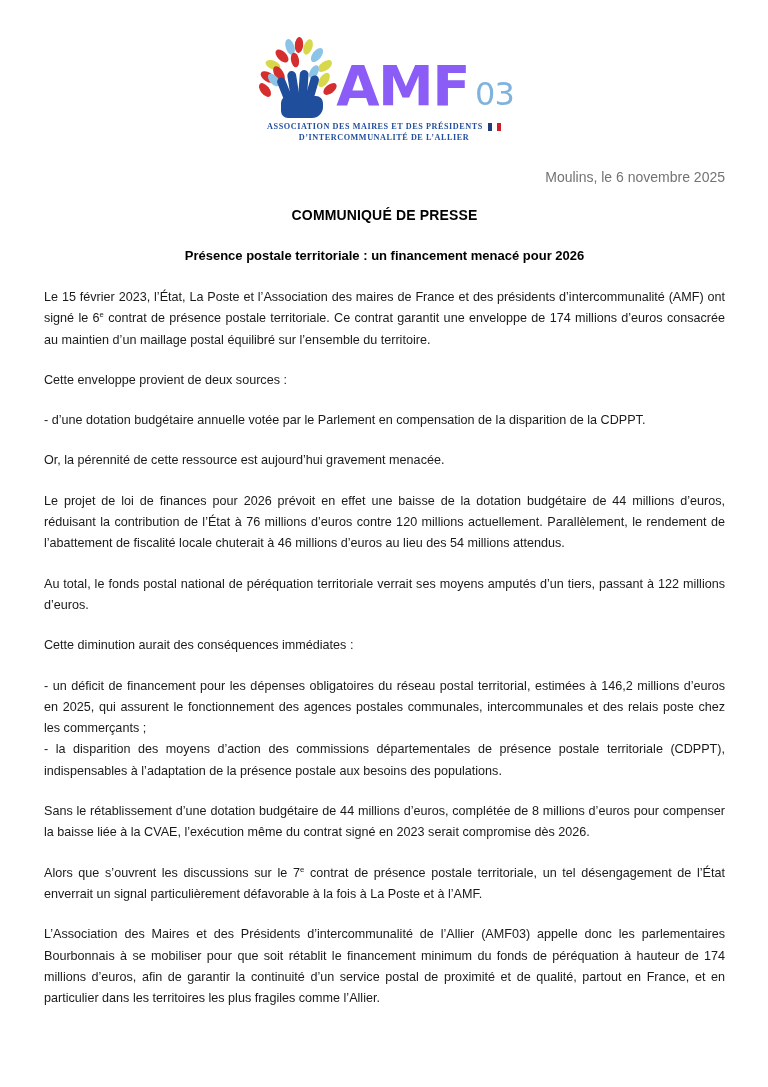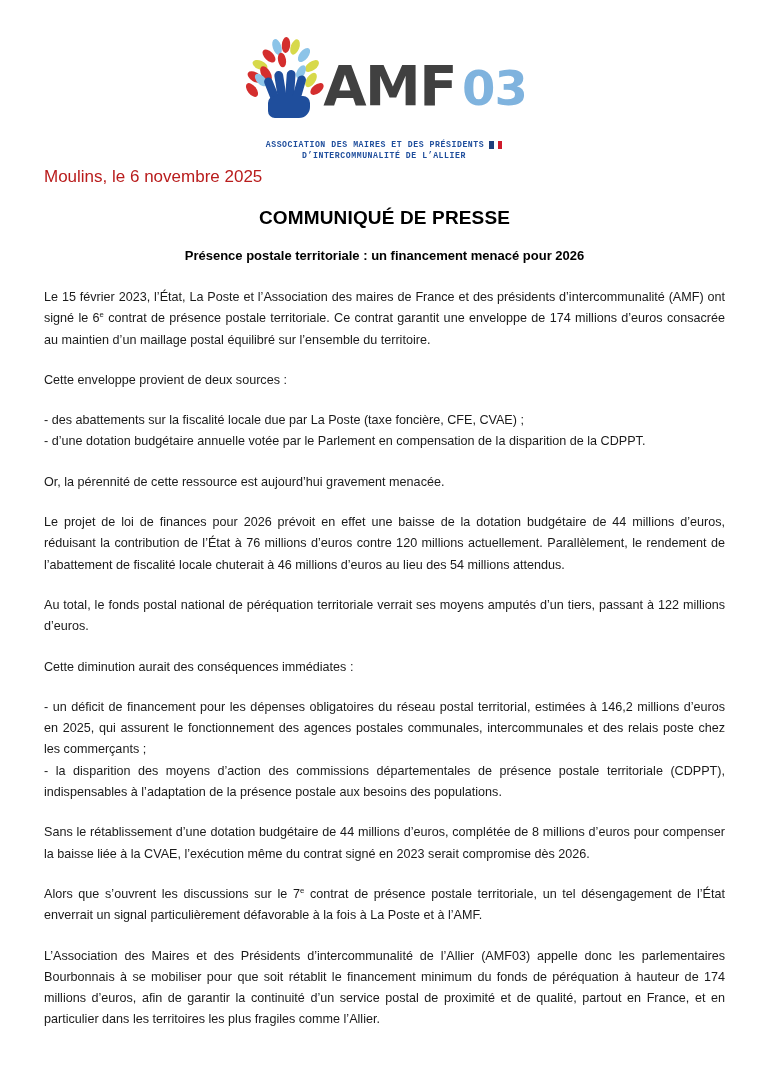--- a/index.html
+++ b/index.html
@@ -51,36 +51,36 @@
     display: flex;
     align-items: baseline;
     margin-left: -6px;
     padding-bottom: 4px;
   }
   .logo-amf {
     font-family: "DejaVu Sans", sans-serif;
     font-weight: 700;
     font-size: 56px;
     letter-spacing: -1.5px;
-    color: #404040;
+    color: #8b5cf6;
     line-height: 1;
   }
   .logo-03 {
     font-family: "DejaVu Sans", sans-serif;
-    font-weight: 700;
-    font-size: 48px;
+    font-weight: 400;
+    font-size: 32px;
     letter-spacing: -1px;
     color: #7fb3de;
     line-height: 1;
     margin-left: 6px;
   }
   .logo-tagline {
-    margin-top: 21px;
+    margin-top: 3px;
     text-align: center;
-    font-family: Liberation Mono, monospace;
+    font-family: Liberation Serif, serif;
     font-weight: 700;
     font-size: 8.2px;
     letter-spacing: 0.55px;
     line-height: 11px;
     color: #1f4e9c;
     white-space: nowrap;
   }
   .tagline-row1 {
     display: inline-flex;
     align-items: center;
@@ -96,34 +96,34 @@
   .fr-blue  { background: #1f3f7a; }
   .fr-white { background: #ffffff; }
   .fr-red   { background: #cf1b2b; }
 
   
   .dateline {
     position: absolute;
     top: 169px;
     left: 44px;
     width: 681px;
-    text-align: left;
-    font-size: 17px;
+    text-align: right;
+    font-size: 14px;
     line-height: 16px;
-    color: #b91c1c;
+    color: #737373;
   }
 
   
   .doc-title {
     position: absolute;
     top: 207px;
     left: 44px;
     width: 681px;
     text-align: center;
-    font-size: 19px;
+    font-size: 14px;
     font-weight: 700;
     letter-spacing: 0.15px;
     color: #000000;
   }
   .doc-subtitle {
     position: absolute;
     top: 248px;
     left: 44px;
     width: 681px;
     text-align: center;
@@ -221,21 +221,20 @@
 
   <div class="doc-title">COMMUNIQUÉ DE PRESSE</div>
   <div class="doc-subtitle">Présence postale territoriale : un financement menacé pour 2026</div>
 
   <div class="body-area">
 
     <p class="para"><span>Le 15 février 2023, l’État, La Poste et l’Association des maires de France et des présidents d’intercommunalité (AMF) ont signé le 6</span><sup>e</sup><span> contrat de présence postale territoriale. Ce contrat garantit une enveloppe de 174 millions d’euros consacrée au maintien d’un maillage postal équilibré sur l’ensemble du territoire.</span></p>
 
     <p class="para">Cette enveloppe provient de deux sources :</p>
 
-    <p class="para tight">- des abattements sur la fiscalité locale due par La Poste (taxe foncière, CFE, CVAE) ;</p>
     <p class="para">- d’une dotation budgétaire annuelle votée par le Parlement en compensation de la disparition de la CDPPT.</p>
 
     <p class="para">Or, la pérennité de cette ressource est aujourd’hui gravement menacée.</p>
 
     <p class="para">Le projet de loi de finances pour 2026 prévoit en effet une baisse de la dotation budgétaire de 44 millions d’euros, réduisant la contribution de l’État à 76 millions d’euros contre 120 millions actuellement. Parallèlement, le rendement de l’abattement de fiscalité locale chuterait à 46 millions d’euros au lieu des 54 millions attendus.</p>
 
     <p class="para">Au total, le fonds postal national de péréquation territoriale verrait ses moyens amputés d’un tiers, passant à 122 millions d’euros.</p>
 
     <p class="para">Cette diminution aurait des conséquences immédiates :</p>
 

